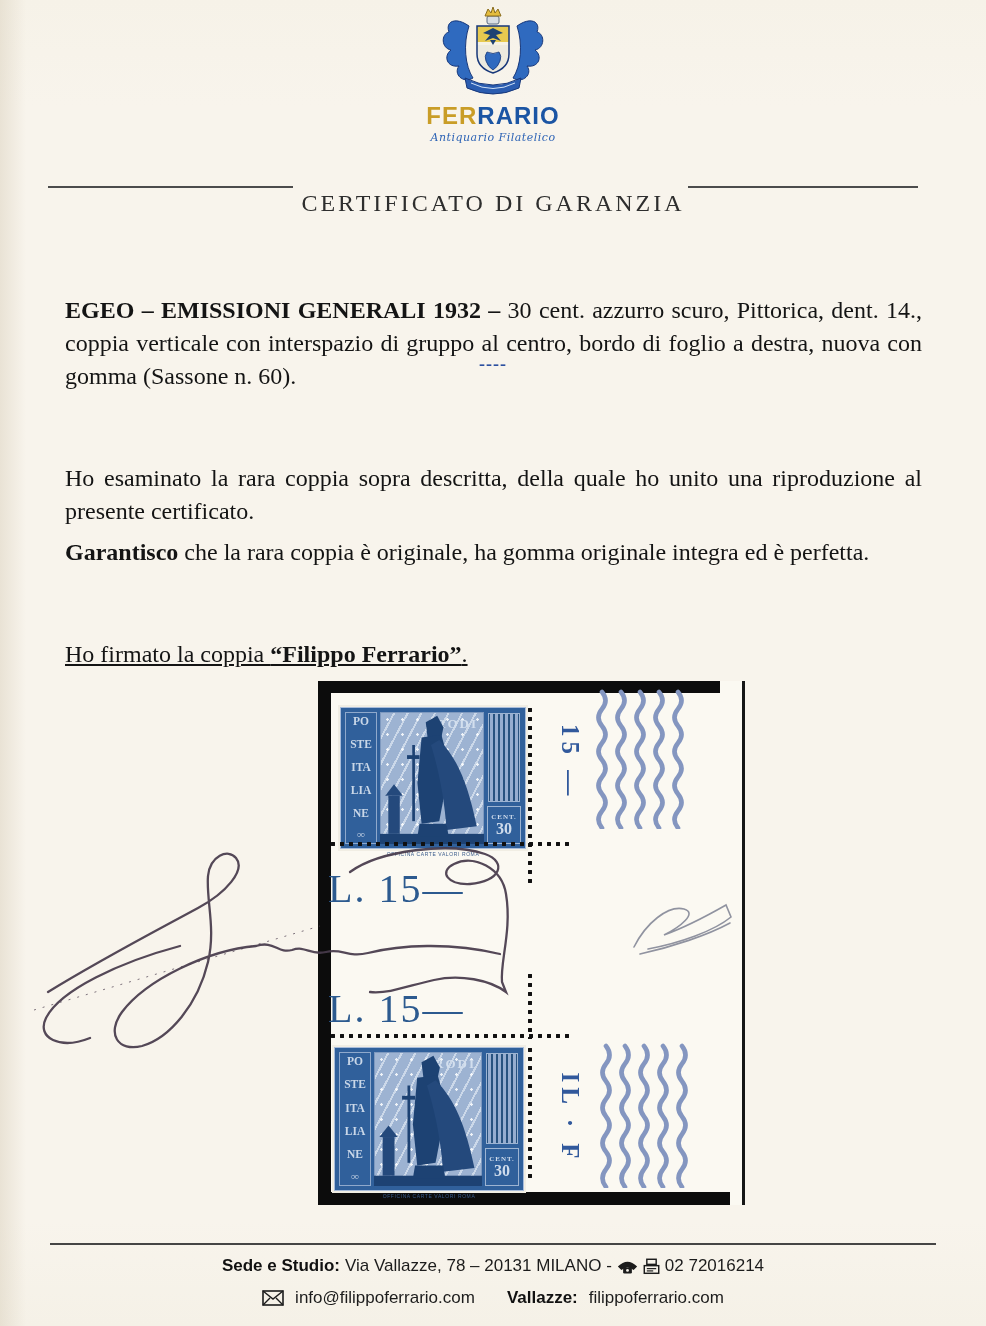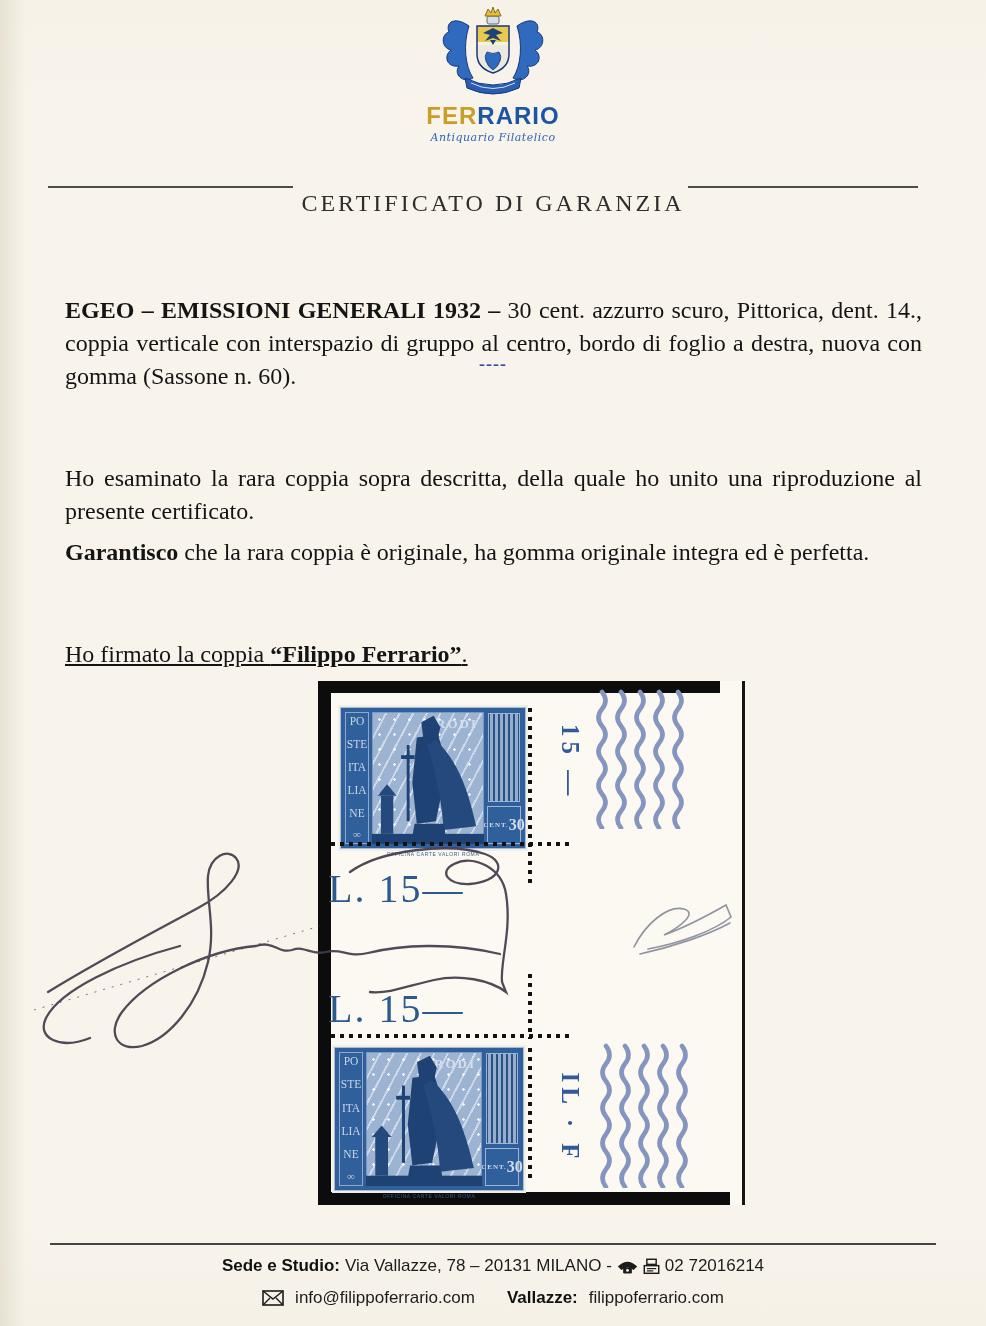--- a/index.html
+++ b/index.html
@@ -37,36 +37,36 @@
   
   .photo{position:absolute;left:318px;top:681px;width:427px;height:524px;background:#fbf9f2;z-index:1;}
   .ph-top{position:absolute;left:0;top:0;width:402px;height:12px;background:#0c0c0c;}
   .ph-left{position:absolute;left:0;top:0;width:13px;height:100%;background:#0c0c0c;}
   .ph-bottom{position:absolute;left:0;bottom:0;width:412px;height:13px;background:#0c0c0c;}
   .ph-right{position:absolute;right:0;top:0;width:3px;height:100%;background:#161616;}
   .stamp{position:absolute;display:flex;gap:3px;padding:5px;background:#30609b;
     box-shadow:inset 0 0 0 1px #a9bddb, 0 0 0 2px #f1eee4;}
   .stamp-a{left:22px;top:26px;width:176px;height:132px;}
   .stamp-b{left:16px;top:366px;width:180px;height:134px;}
-  .s-col-left{width:24px;display:flex;flex-direction:column;align-items:center;justify-content:space-between;
-    padding:3px 0;box-shadow:inset 0 0 0 1px #8fa9cc;color:#c9d7e8;font-weight:400;font-size:11.5px;line-height:1.05;}
+  .s-col-left{width:32px;display:flex;flex-direction:column;align-items:center;justify-content:space-between;
+    padding:3px 0;box-shadow:inset 0 0 0 1px #8fa9cc;color:#c9d7e8;font-weight:700;font-size:11.5px;line-height:1.05;}
   .s-knot{font-size:11px;color:#b7c8de;}
   .s-vignette{position:relative;flex:1;
     background:
       radial-gradient(rgba(255,255,255,.85) 1px, rgba(255,255,255,0) 1.5px),
       repeating-linear-gradient(118deg, rgba(242,247,252,.55) 0 2px, rgba(157,179,210,0) 2px 12px),
       #9db3d2;
     background-size:15px 15px, auto, auto;
     box-shadow:inset 0 0 0 1px #7e99bf;}
   .s-rodi{position:absolute;top:4px;right:6px;font-weight:700;font-size:13px;letter-spacing:2px;color:#d3dfee;}
   .s-knight{position:absolute;left:0;bottom:0;width:100%;height:100%;}
   .s-col-right{width:34px;display:flex;flex-direction:column;gap:3px;}
   .s-pillar{flex:1;margin:1px;box-shadow:inset 0 0 0 1px #9db4d2;
     background:repeating-linear-gradient(90deg, #28527f 0 2px, #96add0 2px 5px);}
-  .s-value{height:38px;box-shadow:inset 0 0 0 1px #9db4d2;display:flex;flex-direction:row;align-items:center;justify-content:center;color:#cfdcec;}
+  .s-value{height:38px;box-shadow:inset 0 0 0 1px #9db4d2;display:flex;flex-direction:column;align-items:center;justify-content:center;color:#cfdcec;}
   .s-cent{font-size:7px;letter-spacing:1px;font-weight:700;}
   .s-num{font-size:16px;font-weight:700;line-height:1;}
   .s-imprint{position:absolute;left:0;right:0;bottom:-8px;text-align:center;font-size:5px;letter-spacing:.6px;color:#3a5c8c;font-family:"Liberation Sans",sans-serif;}
   
   .dots-h{position:absolute;height:6px;
     background-image:radial-gradient(circle at 3px 3px, #101010 2.1px, rgba(0,0,0,0) 2.5px);
     background-size:9px 6px;background-repeat:repeat-x;}
   .dots-v{position:absolute;width:6px;
     background-image:radial-gradient(circle at 3px 3px, #101010 2.1px, rgba(0,0,0,0) 2.5px);
     background-size:6px 9px;background-repeat:repeat-y;}

